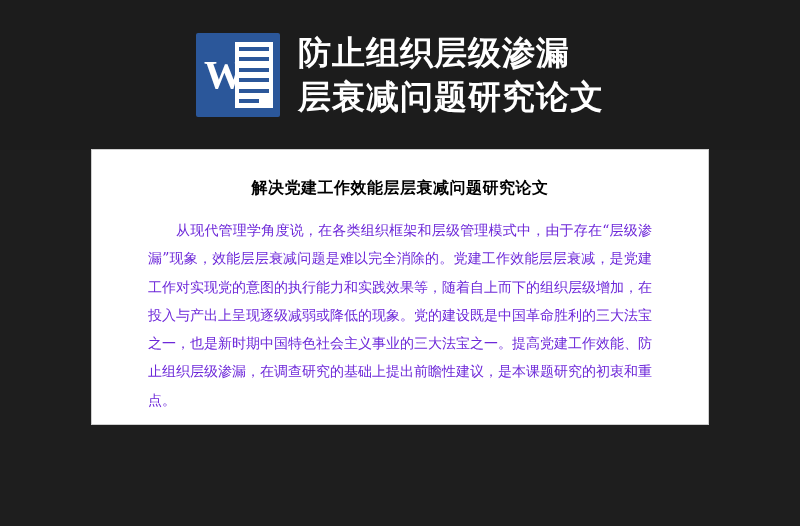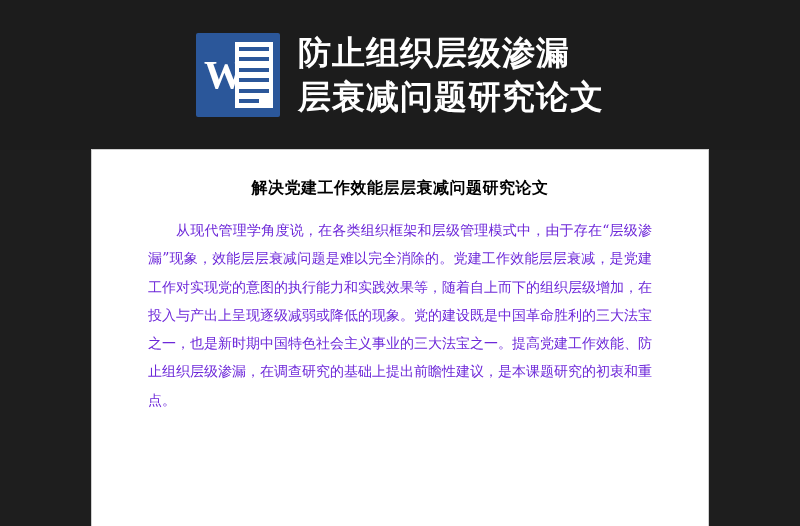--- a/index.html
+++ b/index.html
@@ -87,21 +87,21 @@
     white-space: pre-line;
     max-width: 430px;
   }
 
   
   .sheet {
     position: absolute;
     left: 92px;
     top: 150px;
     width: 616px;
-    height: 376px;
+    height: 274px;
     background: #ffffff;
     box-shadow: 0 0 0 1px #cfcfcf;
     overflow: hidden;
   }
   .sheet-inner {
     padding: 28px 56px 0 56px;
     box-sizing: border-box;
   }
   .doc-title {
     text-align: center;

